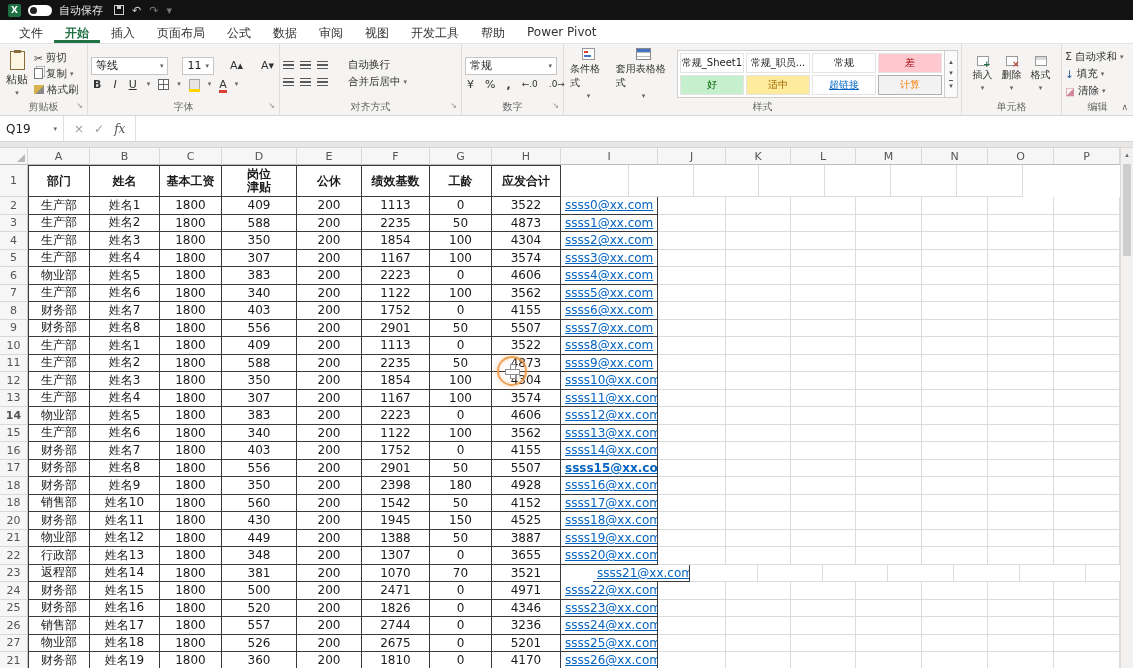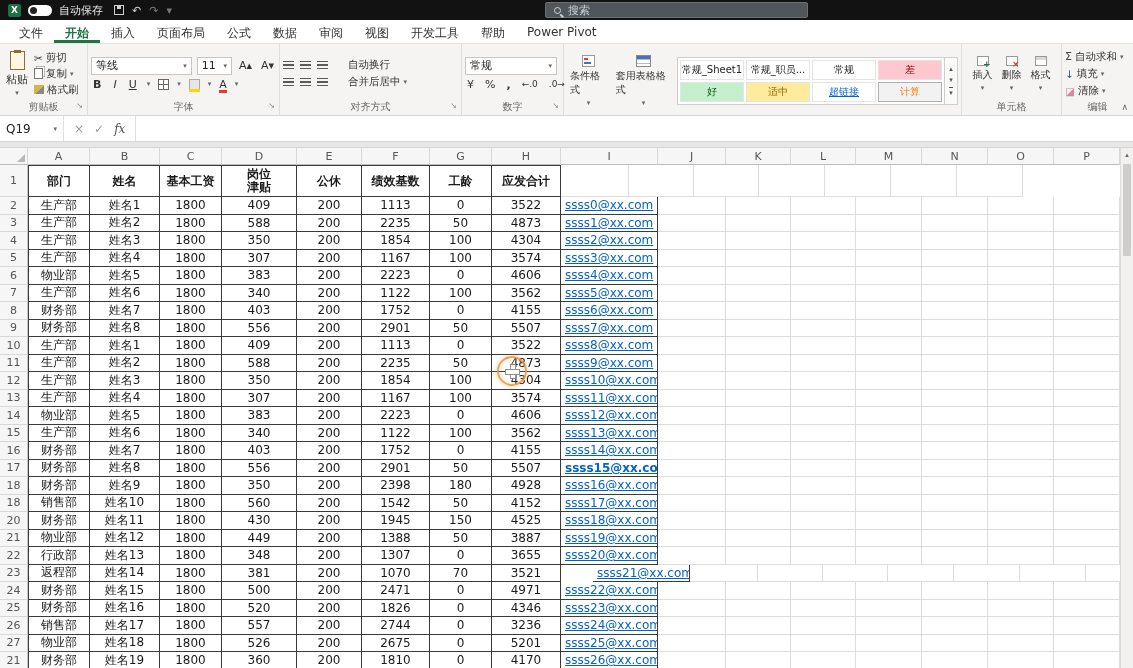--- a/index.html
+++ b/index.html
@@ -32,21 +32,21 @@
   .rgroup { display:flex; flex-direction:column; border-right:1px solid #e0dedc; padding:3px 3px 0; position:relative; flex:none; }
   .rbody { flex:1; display:flex; gap:3px; }
   .rlabel { height:15px; text-align:center; font-size:10px; color:#686868; position:relative; line-height:14px; }
   .launcher { position:absolute; right:1px; bottom:2px; font-size:8px; color:#8a8a8a; }
   .caret { font-size:7px; color:#666; }
   .bigbtn { display:flex; flex-direction:column; align-items:center; justify-content:center; gap:2px; font-size:11px; color:#333; padding:0 3px; }
   .smallcol { display:flex; flex-direction:column; justify-content:center; gap:2px; }
   .sbtn { display:flex; align-items:center; gap:3px; font-size:10.5px; color:#333; white-space:nowrap; }
   .selbox { background:#fff; border:1px solid #c8c6c4; height:18px; display:flex; align-items:center; justify-content:space-between; padding:0 4px; gap:4px; font-size:11px; color:#222; }
   .fcol { display:flex; flex-direction:column; justify-content:center; gap:3px; width:100%; }
-  .frow { display:flex; align-items:center; gap:5px; }
+  .frow { display:flex; align-items:center; gap:14px; }
   .fmt { font-size:11px; color:#333; padding:0 2px; }
   .b { font-weight:bold; } .i { font-style:italic; } .u { text-decoration:underline; }
   .bars { width:11px; height:9px; background:repeating-linear-gradient(180deg,#5a5a5a 0 1.5px,transparent 1.5px 3.5px); flex:none; }
   .ic-clip { width:15px; height:19px; border:1px solid #8a6d3b; background:#fdf6e3; position:relative; }
   .ic-clip::after { content:""; position:absolute; top:-2px; left:3px; right:3px; height:3px; background:#8a6d3b; }
   .ic-copy { width:9px; height:11px; border:1px solid #777; background:#fff; box-shadow:2px -2px 0 -0.5px #fff, 2px -2px 0 0 #777; }
   .ic-brush { width:10px; height:9px; background:linear-gradient(135deg,#d8b24a 55%,#8a8a8a 55%); }
   .ic-borders { width:11px; height:11px; border:1px solid #666; background:
       linear-gradient(#666,#666) center/1px 100% no-repeat,
       linear-gradient(#666,#666) center/100% 1px no-repeat, #fff; }
@@ -122,24 +122,20 @@
   <div class="titlebar">
     <div class="excel-logo">X</div>
     <div class="toggle"></div>
     <span>自动保存</span>
     <div class="qat">
       <span class="ic-save"></span>
       <span class="g">↶</span>
       <span class="g dim">↷</span>
       <span class="g dim caret">▾</span>
     </div>
-    <div class="search-box">
-      <span class="mag"></span>
-      <span>搜索</span>
-    </div>
   </div>
 
   <div class="tabrow">
       <div class="rtab">文件</div>
       <div class="rtab active">开始</div>
       <div class="rtab">插入</div>
       <div class="rtab">页面布局</div>
       <div class="rtab">公式</div>
       <div class="rtab">数据</div>
       <div class="rtab">审阅</div>
@@ -287,20 +283,23 @@
               <div class="gcell g-neutral">适中</div>
               <div class="gcell g-hyperlink">超链接</div>
               <div class="gcell g-calc">计算</div>
             </div>
           <div class="garrows">
             <span>▴</span>
             <span>▾</span>
             <span class="more">▾</span>
           </div>
         </div>
+      </div>
+      <div class="rlabel">
+        <span>样式</span>
       </div>
     </div>
 
     <div class="rgroup" style="width:100px">
       <div class="rbody" style="justify-content:center">
         <div class="bigbtn">
           <span class="ic-cell ins"></span>
           <span style="font-size:10px">插入</span>
           <span class="caret">▾</span>
         </div>
@@ -624,21 +623,21 @@
           <div class="c tbl link" style="width: 97px;">ssss11@xx.com</div>
           <div class="c" style="width: 68px;"></div>
           <div class="c" style="width: 65px;"></div>
           <div class="c" style="width: 65px;"></div>
           <div class="c" style="width: 66px;"></div>
           <div class="c" style="width: 66px;"></div>
           <div class="c" style="width: 66px;"></div>
           <div class="c" style="width: 66px;"></div>
         </div>
         <div class="grow">
-          <div class="rh" style="width: 28px;">14</div>
+          <div class="rh" style="width: 28px; font-weight: bold;">14</div>
           <div class="c tbl tleft" style="width: 62px;">物业部</div>
           <div class="c tbl" style="width: 70px;">姓名5</div>
           <div class="c tbl" style="width: 62px;">1800</div>
           <div class="c tbl" style="width: 75px;">383</div>
           <div class="c tbl" style="width: 65px;">200</div>
           <div class="c tbl" style="width: 68px;">2223</div>
           <div class="c tbl" style="width: 62px;">0</div>
           <div class="c tbl" style="width: 69px;">4606</div>
           <div class="c tbl link" style="width: 97px;">ssss12@xx.com</div>
           <div class="c" style="width: 68px;"></div>

